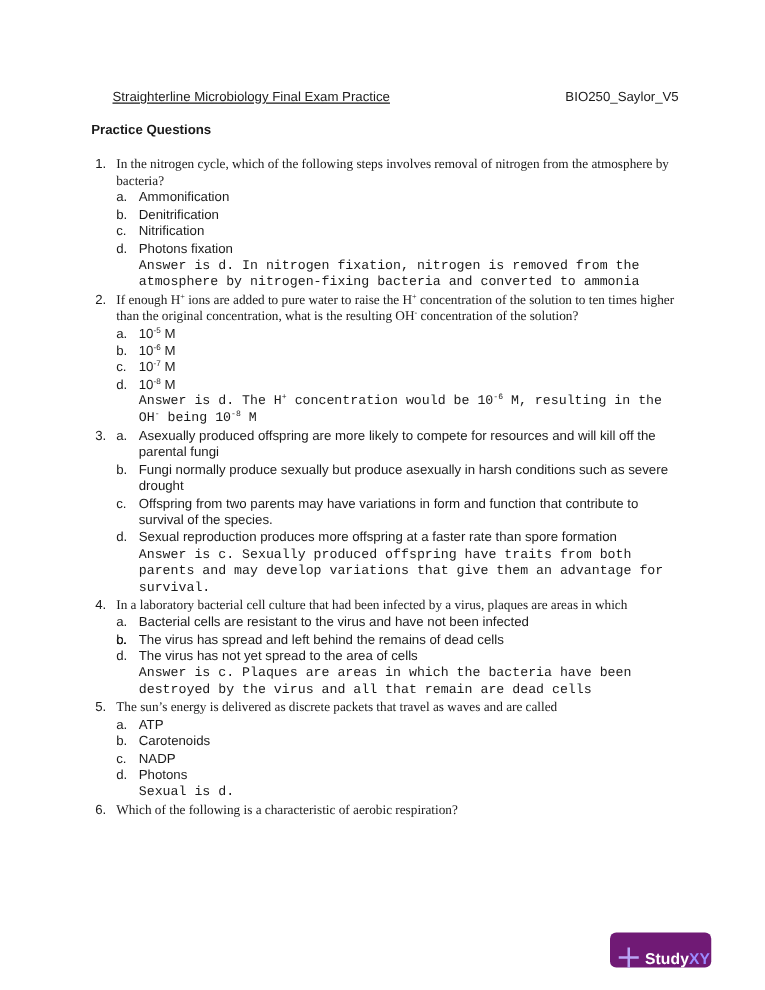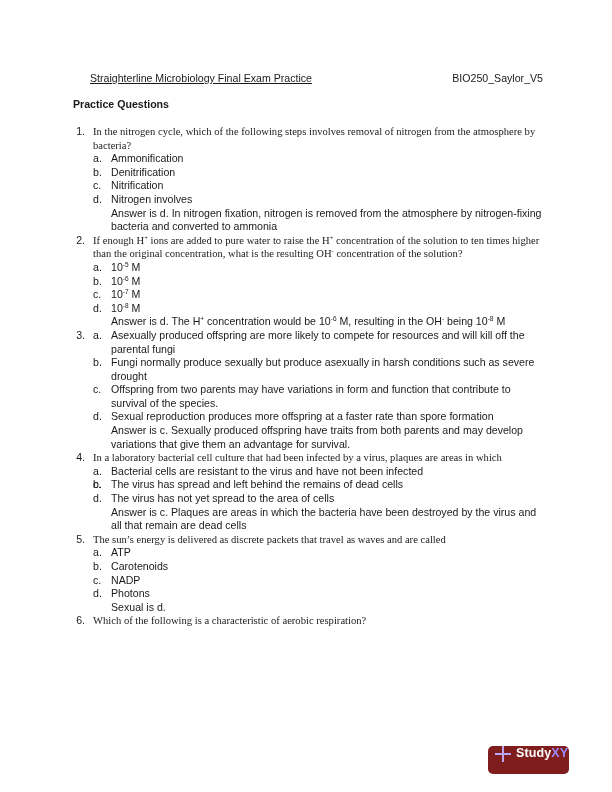--- a/index.html
+++ b/index.html
@@ -12,25 +12,25 @@
   .header .code { position: absolute; right: 0; top: 0; }
   .section-title { position: absolute; top: 98px; left: 73px; font-weight: bold; }
   .questions { position: absolute; top: 125px; left: 73px; width: 470px; margin: 0; padding: 0; list-style: none; }
   .q { position: relative; padding-left: 20px; line-height: 13.6px; }
   .q-num { position: absolute; left: 16px; top: 0; width: 0; text-align: right; }
   .q-num span { position: absolute; right: 4px; }
   .q-text { display: block; padding-left: 0; font-family: Liberation Serif, serif; }
   .opts { margin: 0; padding: 0; list-style: none; }
   .opt { position: relative; padding-left: 38px; line-height: 13.6px; }
   .opt-letter { position: absolute; left: 20px; top: 0; }
-  .answer { padding-left: 38px; line-height: 13.6px; }
+  .answer { padding-left: 38px; line-height: 13.6px; font-family: Liberation Mono, monospace; }
   sup { font-size: 6.5px; vertical-align: 4px; line-height: 0; }
   .badge {
     position: absolute; left: 488px; top: 746px; width: 81px; height: 28px;
-    background: #7f1d1d; border-radius: 5px; display: flex; align-items: flex-start;
+    background: #701a75; border-radius: 5px; display: flex; align-items: flex-end;
   }
   .badge .plus { position: relative; width: 16px; height: 16px; margin-left: 7px; }
   .badge .plus::before, .badge .plus::after {
     content: ""; position: absolute; background: #b9a6f5;
   }
   .badge .plus::before { left: 7px; top: 0; width: 1.6px; height: 16px; }
   .badge .plus::after { top: 7px; left: 0; height: 1.6px; width: 16px; }
   .badge .brand { margin-left: 5px; font-weight: bold; font-size: 12.5px; color: #ffffff; letter-spacing: 0.1px; }
   .badge .brand .accent { color: #9b8cff; }
 </style>
@@ -48,21 +48,21 @@
 
   <li class="q">
     <span class="q-num">
         <span>1.</span>
       </span>
     <span class="q-text">In the nitrogen cycle, which of the following steps involves removal of nitrogen from the atmosphere by bacteria?</span>
     <ul class="opts" style="margin-left:-20px">
       <li class="opt"><span class="opt-letter">a.</span><span>Ammonification</span></li>
       <li class="opt"><span class="opt-letter">b.</span><span>Denitrification</span></li>
       <li class="opt"><span class="opt-letter">c.</span><span>Nitrification</span></li>
-      <li class="opt"><span class="opt-letter">d.</span><span>Nitrogen involves</span></li>
+      <li class="opt"><span class="opt-letter">d.</span><span>Photons fixation</span></li>
     </ul>
     <div class="answer" style="margin-left:-20px">Answer is d. In nitrogen fixation, nitrogen is removed from the atmosphere by nitrogen-fixing bacteria and converted to ammonia</div>
   </li>
 
   <li class="q">
     <span class="q-num">
         <span>2.</span>
       </span>
     <span class="q-text"><span>If enough H</span><sup>+</sup><span> ions are added to pure water to raise the H</span><sup>+</sup><span> concentration of the solution to ten times higher than the original concentration, what is the resulting OH</span><sup>-</sup><span> concentration of the solution?</span></span>
     <ul class="opts" style="margin-left:-20px">

